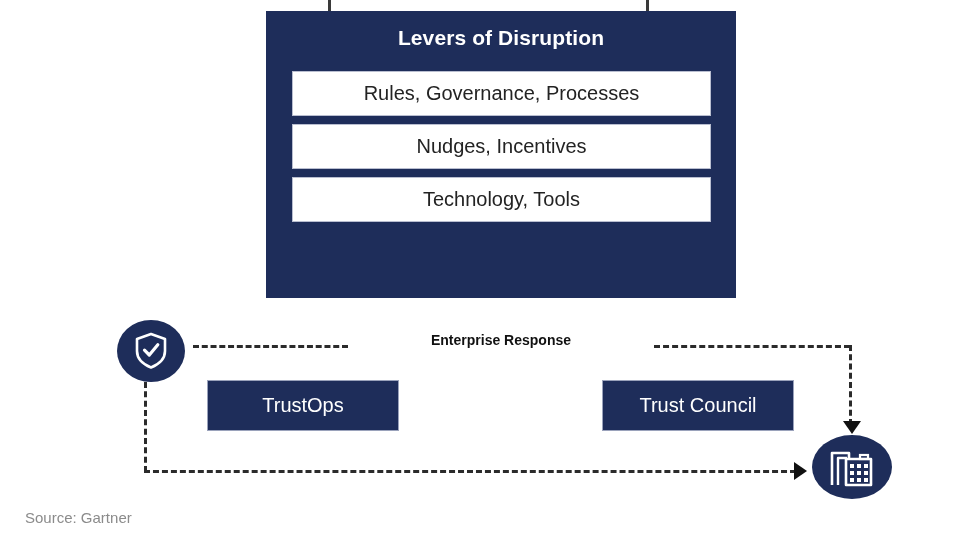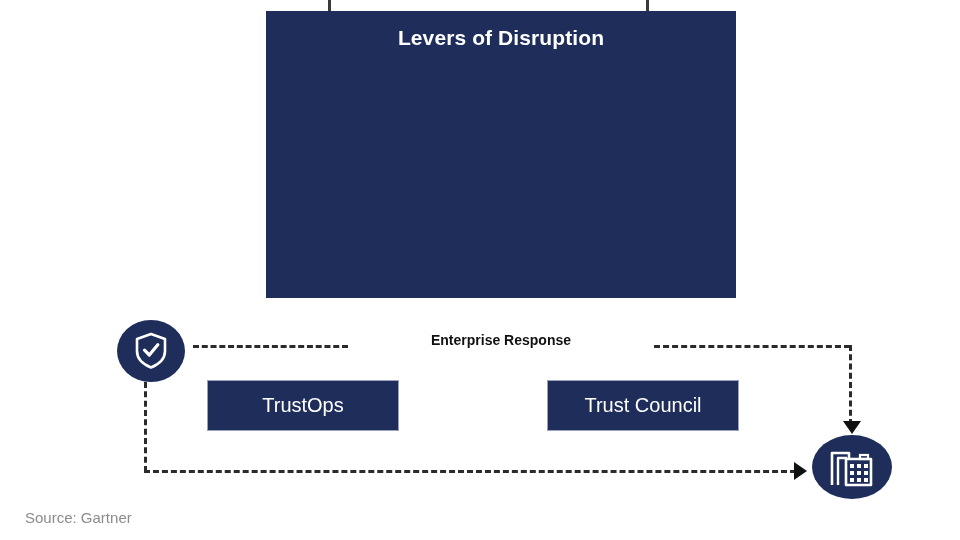--- a/index.html
+++ b/index.html
@@ -89,21 +89,21 @@
     text-align: center;
     color: #111111;
     font-size: 14px;
     font-weight: bold;
   }
 
   .trust-row {
     position: absolute;
     left: 186px;
     top: 380px;
-    width: 532px;
+    width: 587px;
     height: 51px;
     display: flex;
     justify-content: space-between;
   }
   .trust-box {
     width: 192px;
     height: 51px;
     background: #1e2d5a;
     border: 1px solid #9aa2bb;
     box-sizing: border-box;
@@ -178,20 +178,23 @@
 
 <div id="stage">
 
   <div class="stub left"></div>
   <div class="stub right"></div>
 
   <div class="levers-panel">
     <div class="levers-title">Levers of Disruption</div>
 
     <div class="lever-list">
+      <div class="lever-item">Rules, Governance, Processes</div>
+      <div class="lever-item">Nudges, Incentives</div>
+      <div class="lever-item">Technology, Tools</div>
     </div>
   </div>
 
   <div class="er-title">Enterprise Response</div>
 
   <div class="dash-h" style="left:172px; top:345px; width:155px;"></div>
 
   <div class="dash-h" style="left:633px; top:345px; width:196px;"></div>
 
   <div class="dash-v" style="left:828px; top:345px; height:80px;"></div>

